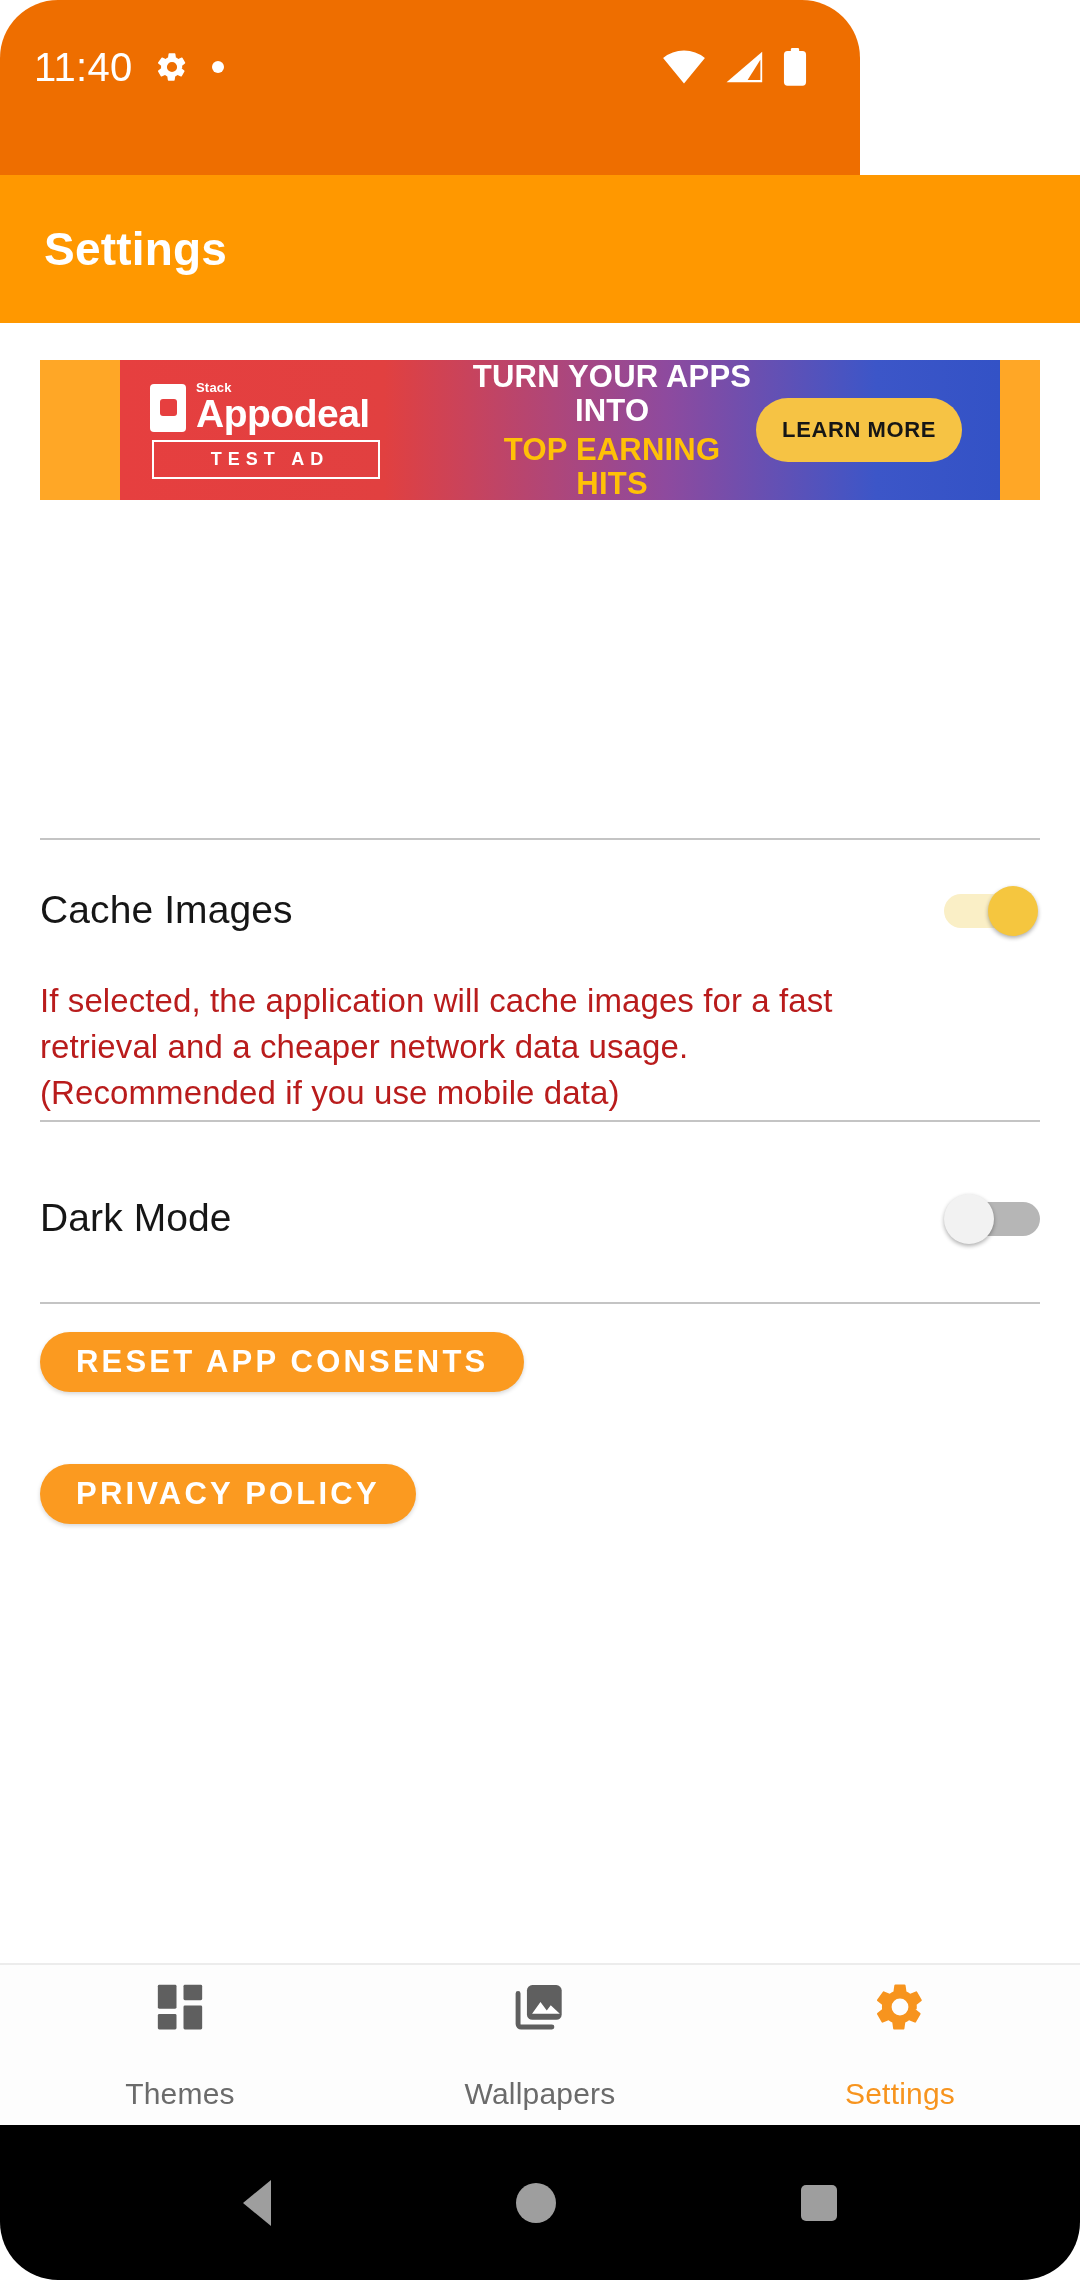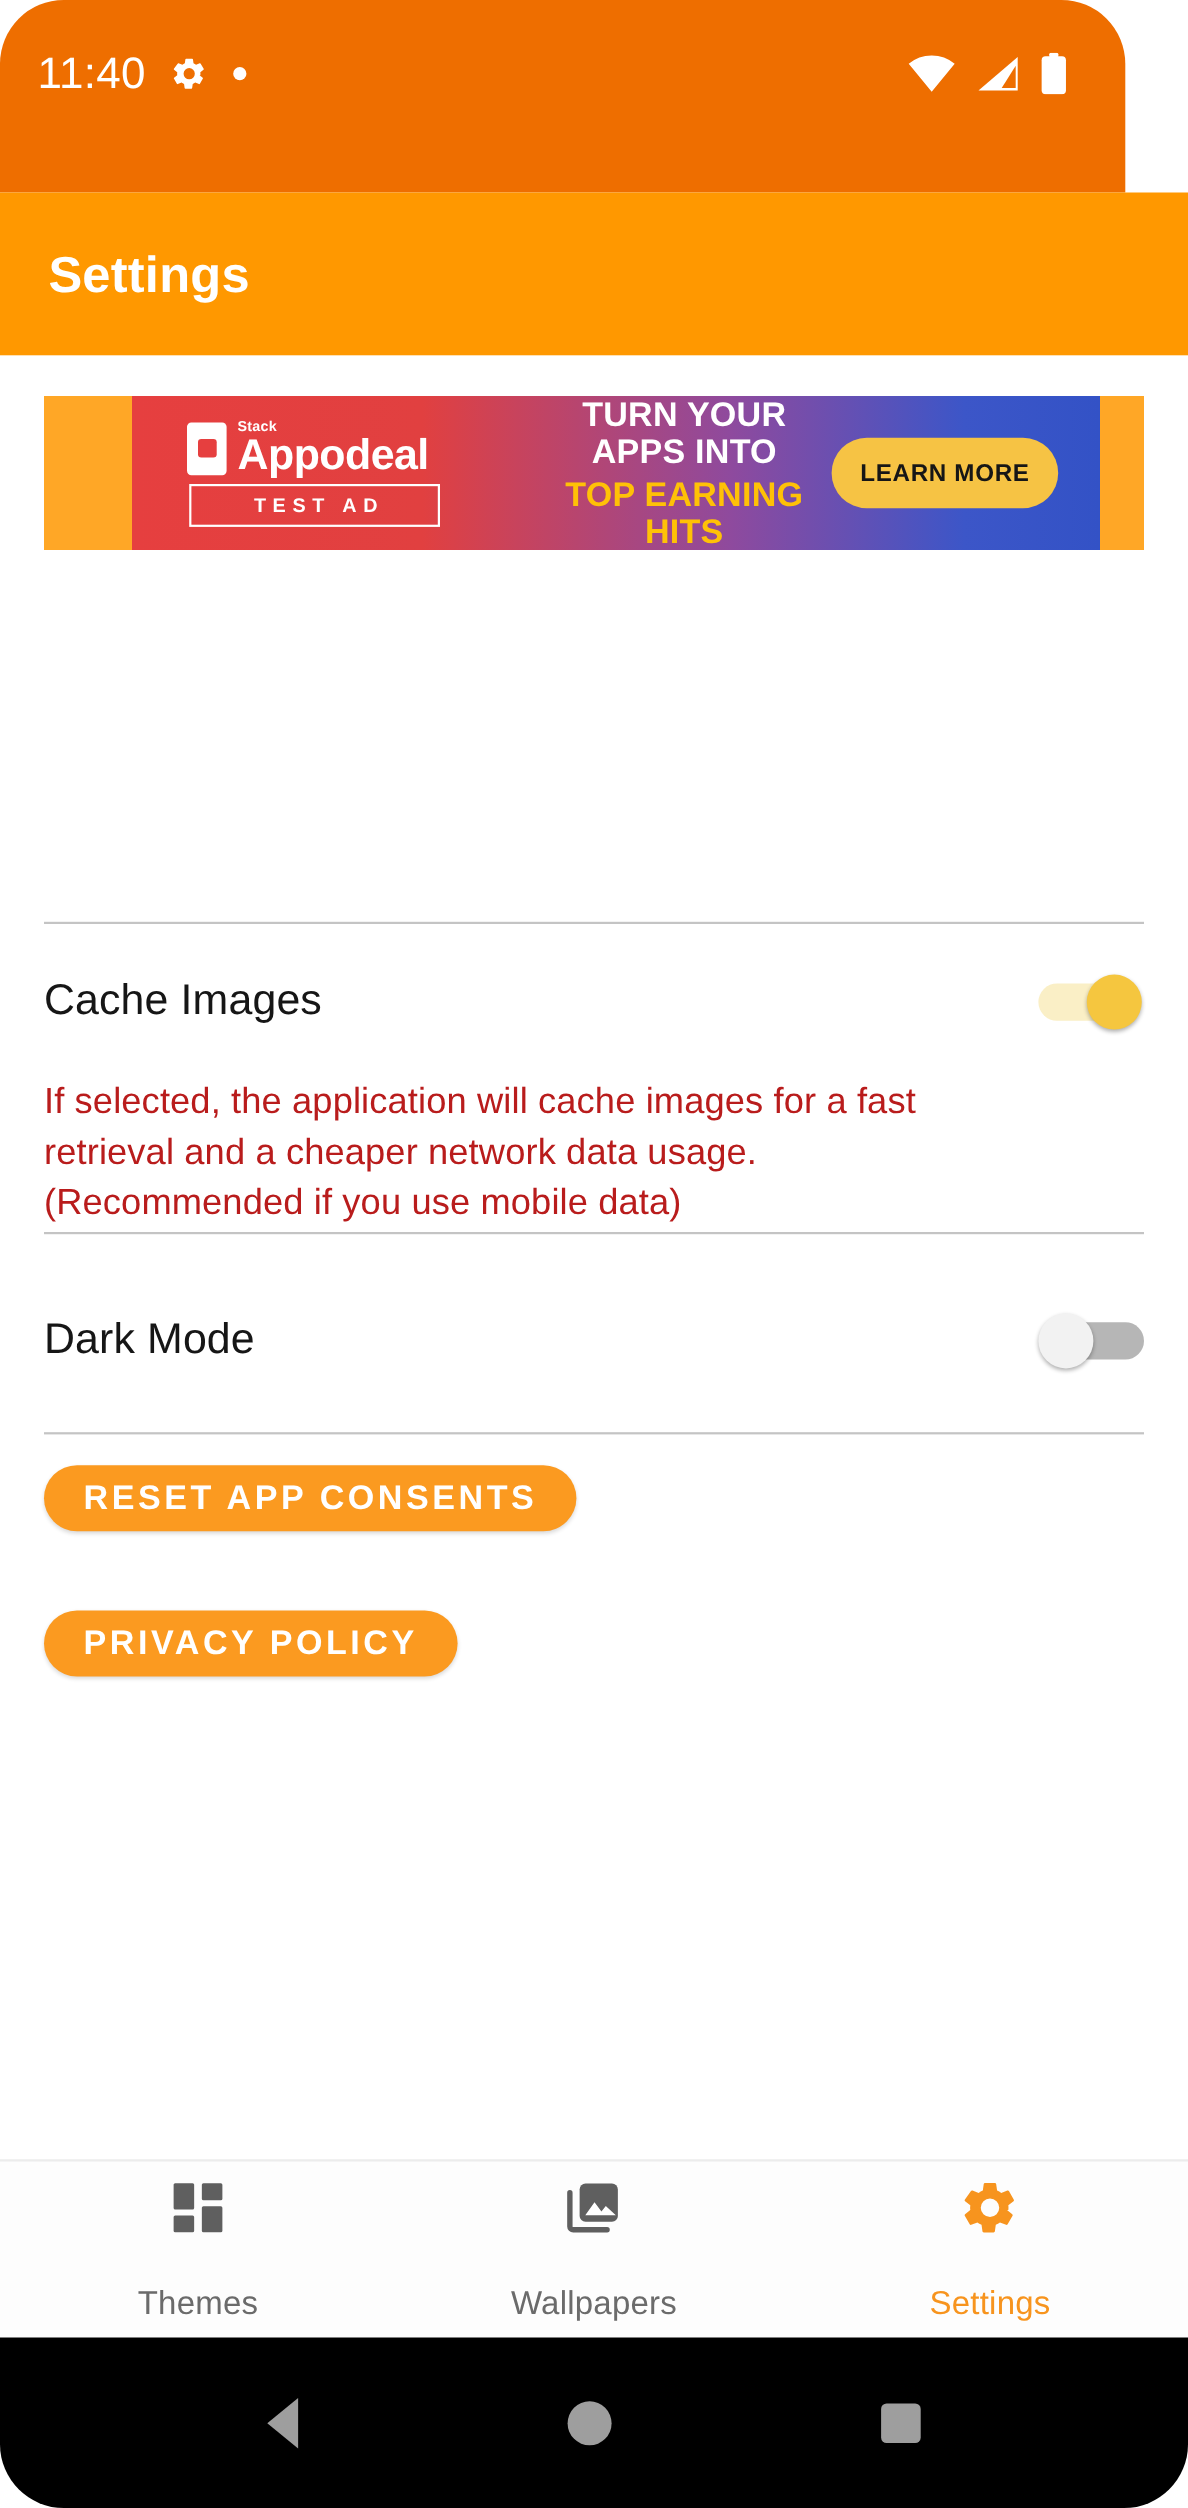--- a/index.html
+++ b/index.html
@@ -12,21 +12,21 @@
   #screen {
     position:relative;
     width:1080px; height:2280px;
     background:#ffffff;
     overflow:hidden;
   }
 
   
   #status-bar {
     position:absolute; top:0; left:0;
-    width:1023px; height:175px;
+    width:860px; height:175px;
     background:#EE6E00;
     border-top-left-radius:58px;
     border-top-right-radius:58px;
     display:flex; align-items:flex-start;
     padding:44px 52px 0 34px;
   }
   #status-left { display:flex; align-items:center; gap:22px; }
   #clock {
     color:#ffffff; font-size:40px; font-weight:400;
     letter-spacing:0.3px; line-height:46px;
@@ -59,21 +59,21 @@
   }
   #ad-pad-left  { width:80px; background:#FFA726; flex:0 0 80px; }
   #ad-pad-right { width:40px; background:#FFA726; flex:0 0 40px; }
   #ad-content {
     flex:1 1 auto; position:relative;
     background:linear-gradient(90deg,#E63F3F 0%,#E14040 30%,#8E4A9E 62%,#3C56C8 86%,#3352C6 100%);
     display:flex; align-items:center;
   }
   #ad-logo-block {
     width:330px; padding-left:30px; flex:0 0 330px;
-    display:flex; flex-direction:column; justify-content:center; gap:6px;margin-left:20px;
+    display:flex; flex-direction:column; justify-content:center; gap:6px;
   }
   #ad-brand-row { display:flex; align-items:center; gap:10px; }
   #ad-brand-mark {
     width:36px; height:48px; background:#ffffff; border-radius:4px;
     display:flex; align-items:center; justify-content:center;
   }
   #ad-brand-mark-inner {
     width:17px; height:17px; background:#E63F3F; border-radius:3px;
   }
   #ad-brand-text { display:flex; flex-direction:column; }

